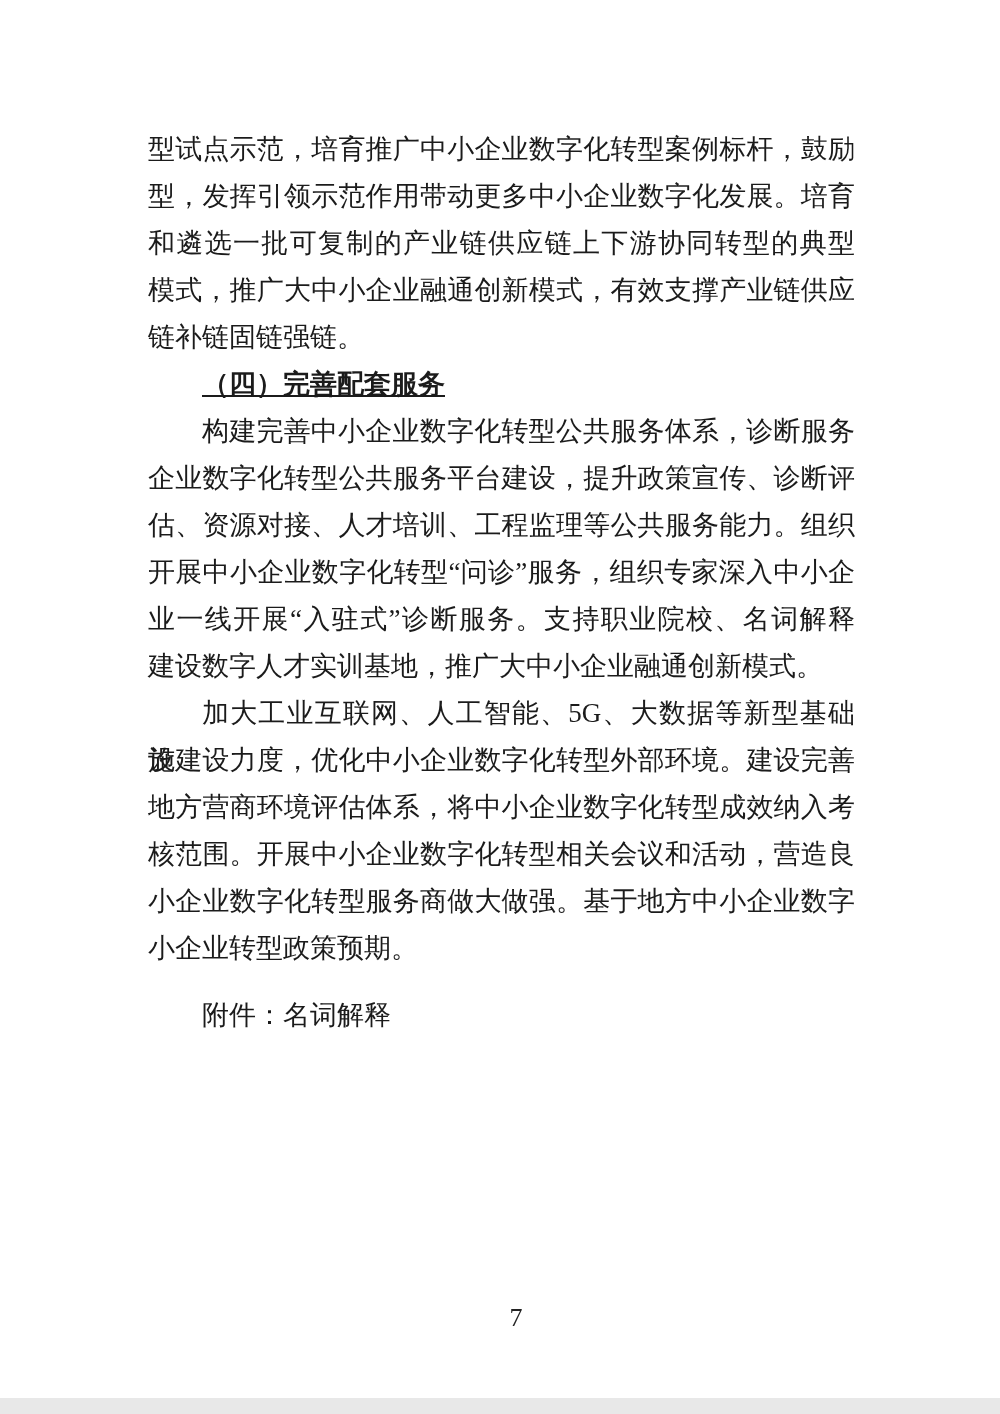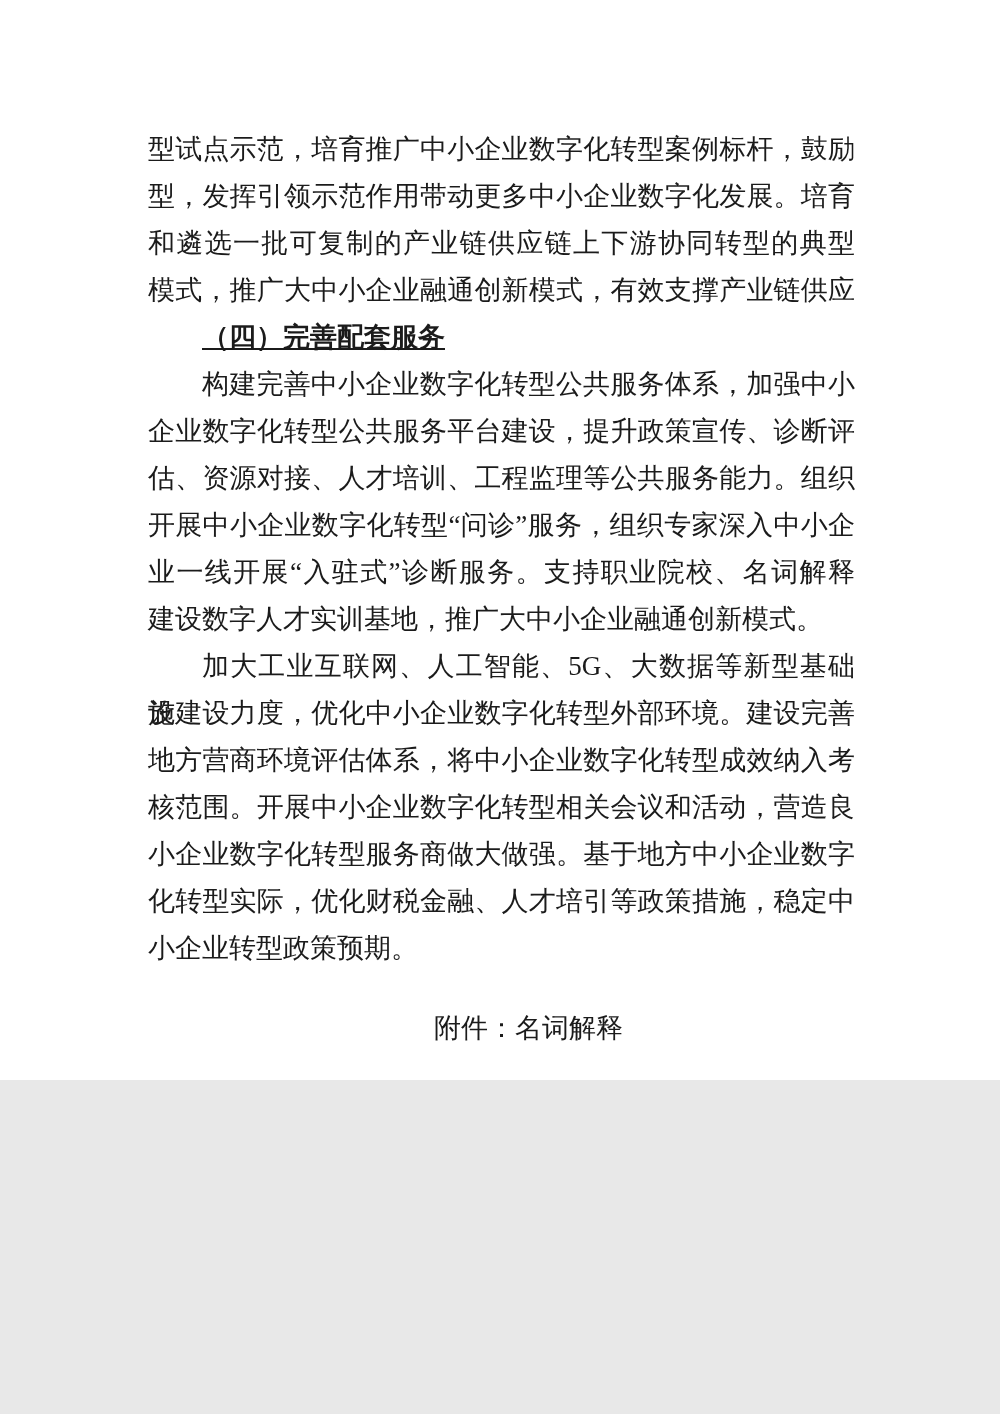--- a/index.html
+++ b/index.html
@@ -3,21 +3,21 @@
 <meta charset="utf-8">
 <style>
   html, body {
     margin: 0;
     padding: 0;
     background: #e8e8e8;
   }
   .page {
     position: relative;
     width: 1000px;
-    height: 1080px;
+    height: 1398px;
     margin: 0 auto;
     background: #ffffff;
     overflow: hidden;
     font-family: "Liberation Serif", "DejaVu Serif", serif;
     color: #1b1b1b;
   }
   .doc-body {
     position: absolute;
     left: 148px;
     top: 126px;
@@ -49,23 +49,23 @@
   }
   
   .heading {
     font-weight: bold;
     padding-left: 54px;
     text-align: left;
     text-decoration: underline;
   }
   
   .attachment {
-    margin-top: 33px;
+    margin-top: 20px;
     padding-left: 54px;
-    text-align: center;
+    text-align: left;
   }
   .page-number {
     position: absolute;
     top: 1302px;
     left: 0;
     width: 1000px;
     text-indent: 32px;
     text-align: center;
     font-size: 26px;
     line-height: 32px;
@@ -76,33 +76,33 @@
 <body>
 
 <div class="page">
 
   <div class="doc-body">
     <div id="doc-lines">
         <div class="line body-justify">型试点示范，培育推广中小企业数字化转型案例标杆，鼓励</div>
         <div class="line body-justify">型，发挥引领示范作用带动更多中小企业数字化发展。培育</div>
         <div class="line body-justify">和遴选一批可复制的产业链供应链上下游协同转型的典型</div>
         <div class="line body-justify">模式，推广大中小企业融通创新模式，有效支撑产业链供应</div>
+        <div class="line body-end">链补链固链强链。</div>
         <div class="line heading">（四）完善配套服务</div>
-        <div class="line body-start">构建完善中小企业数字化转型公共服务体系，加强中小</div>
+        <div class="line body-start">构建完善中小企业数字化转型公共服务体系，诊断服务</div>
         <div class="line body-justify">企业数字化转型公共服务平台建设，提升政策宣传、诊断评</div>
         <div class="line body-justify">估、资源对接、人才培训、工程监理等公共服务能力。组织</div>
         <div class="line body-justify">开展中小企业数字化转型“问诊”服务，组织专家深入中小企</div>
         <div class="line body-justify">业一线开展“入驻式”诊断服务。支持职业院校、名词解释</div>
         <div class="line body-end">建设数字人才实训基地，推广大中小企业融通创新模式。</div>
         <div class="line body-start">加大工业互联网、人工智能、5G、大数据等新型基础设</div>
         <div class="line body-justify">施建设力度，优化中小企业数字化转型外部环境。建设完善</div>
         <div class="line body-justify">地方营商环境评估体系，将中小企业数字化转型成效纳入考</div>
         <div class="line body-justify">核范围。开展中小企业数字化转型相关会议和活动，营造良</div>
         <div class="line body-justify">小企业数字化转型服务商做大做强。基于地方中小企业数字</div>
-        <div class="line body-justify">化转型实际，优化财税金融、人才培引等政策措施，稳定中</div>
         <div class="line body-end">小企业转型政策预期。</div>
       </div>
 
     <div class="line attachment">附件：名词解释</div>
   </div>
 
   <div class="page-number">7</div>
 
 </div>
 

